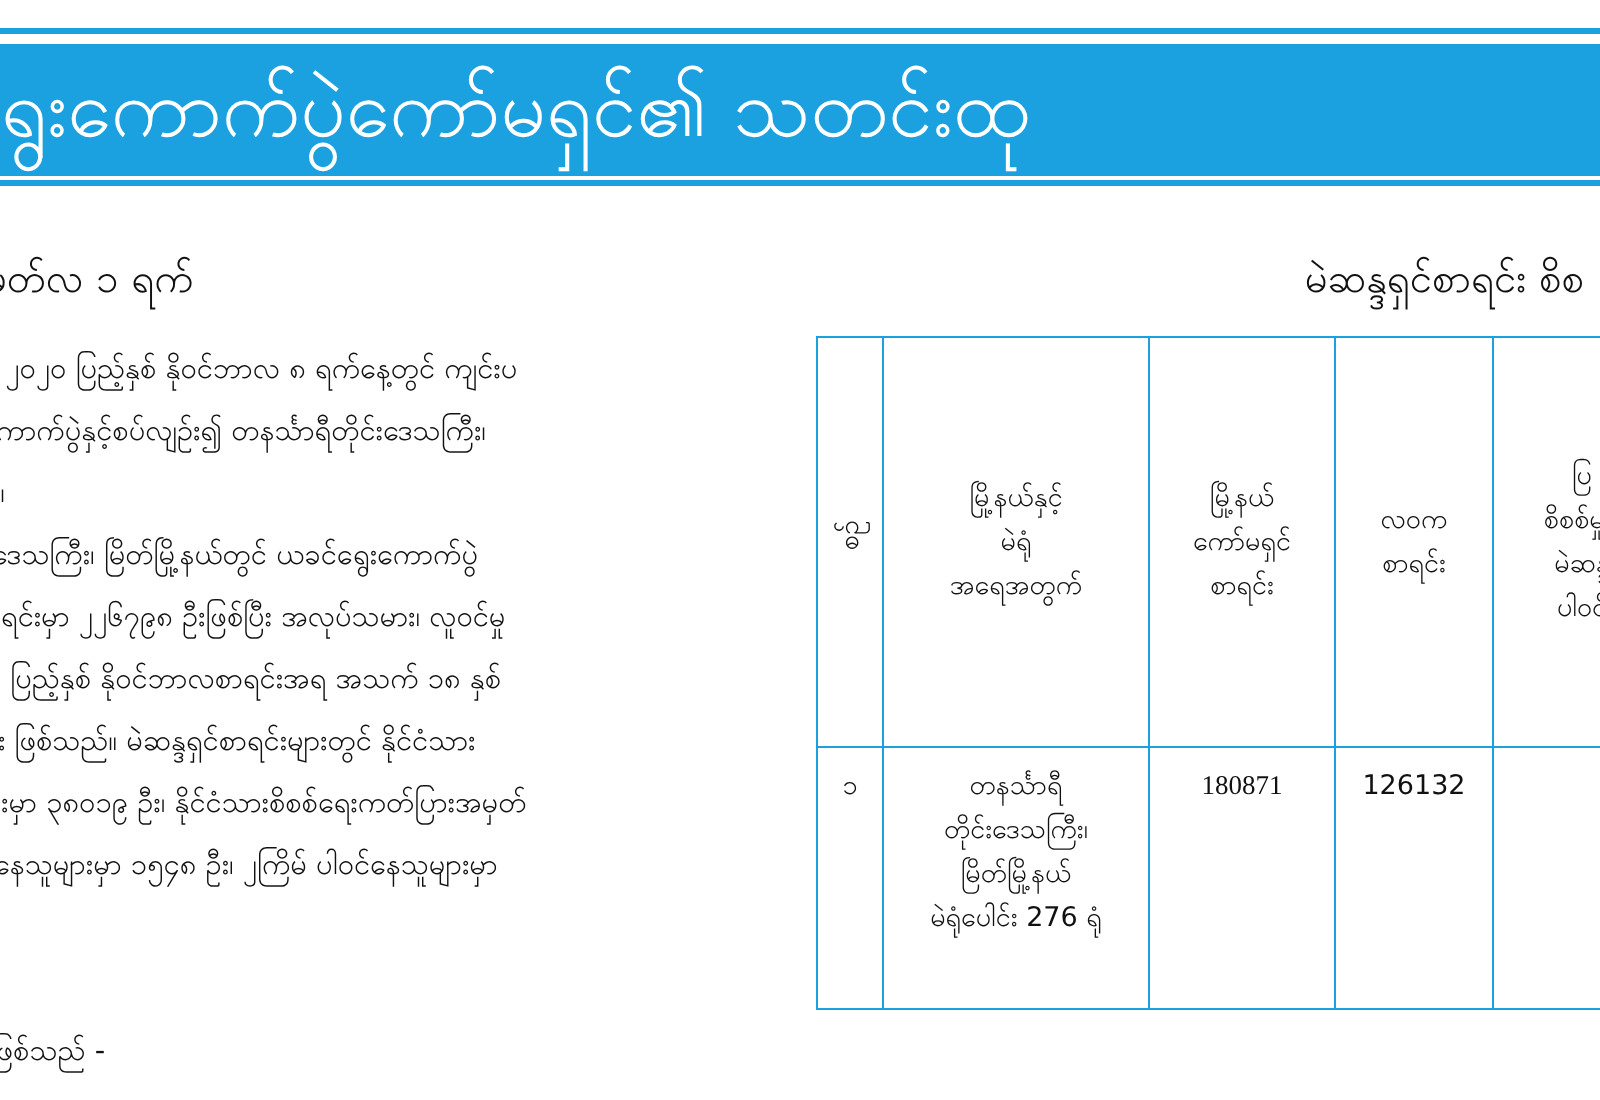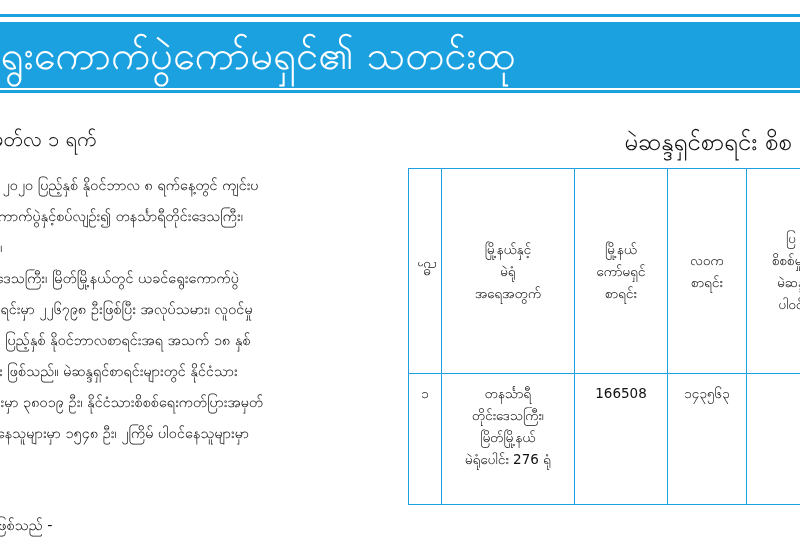--- a/index.html
+++ b/index.html
@@ -66,21 +66,21 @@
     left: -8px;
     top: 126px;
     font-size: 20px;
     color: #111111;
     white-space: nowrap;
   }
   .right-header {
     position: absolute;
     right: 8px;
     top: 126px;
-    font-size: 24px;
+    font-size: 20px;
     color: #111111;
     white-space: nowrap;
   }
 
   
   .body-col {
     position: absolute;
     left: -30px;
     top: 170px;
     width: 420px;
@@ -127,21 +127,21 @@
   table.data thead th {
     height: 196px;
   }
   table.data tbody td {
     height: 118px;
     vertical-align: top;
     padding-top: 8px;
   }
   .col-no { width: 26px; }
   .col-town { width: 126px; }
-  .col-comm { width: 86px; }
+  .col-comm { width: 86px; font-family: Liberation Serif, serif; }
   .col-lwk { width: 72px; }
   .col-last { width: 82px; }
   .cell-lines span { display: block; }
   .vert-label {
     writing-mode: vertical-rl;
     text-orientation: mixed;
     transform: rotate(180deg);
     display: inline-block;
     line-height: 26px;
   }
@@ -216,21 +216,21 @@
         <tr>
           <td class="col-no">၁</td>
           <td class="col-town">
             <span class="cell-lines">
               <span>တနင်္သာရီ</span>
               <span>တိုင်းဒေသကြီး၊</span>
               <span>မြိတ်မြို့နယ်</span>
               <span>မဲရုံပေါင်း 276 ရုံ</span>
             </span>
           </td>
-          <td class="col-comm">166508</td>
-          <td class="col-lwk">၁၄၃၅၆၃</td>
+          <td class="col-comm">180871</td>
+          <td class="col-lwk">126132</td>
           <td class="col-last"></td>
         </tr>
       </tbody>
     </table>
   </div>
 
 </div>
 
 </body></html>

